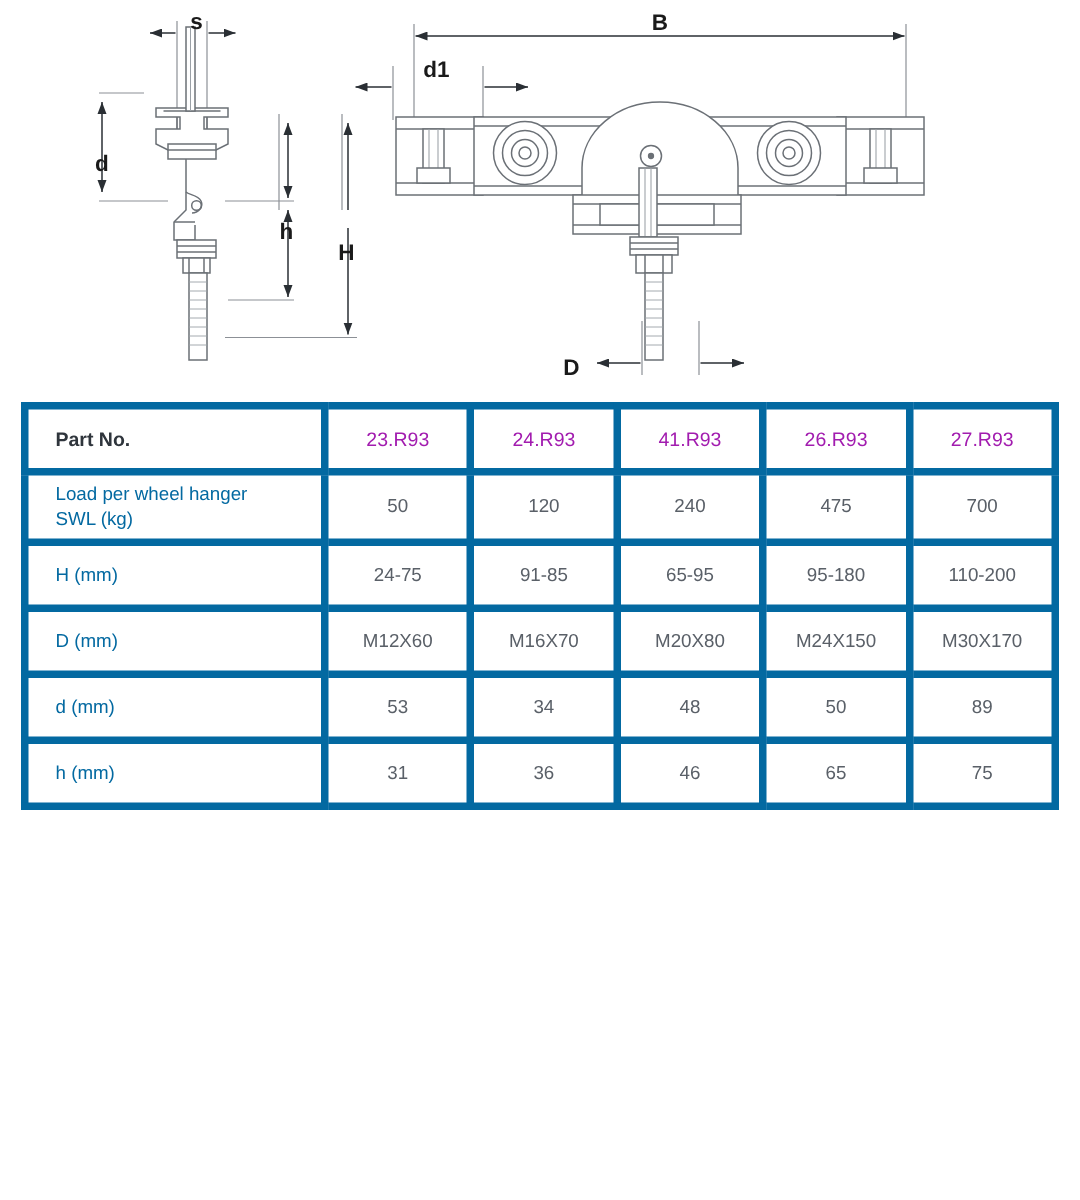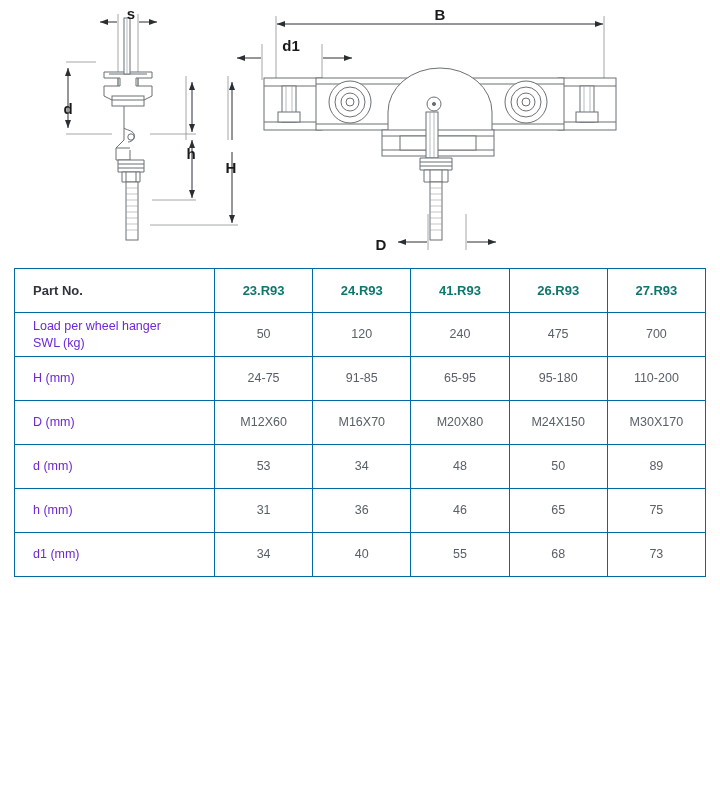--- a/index.html
+++ b/index.html
@@ -36,38 +36,38 @@
   
   #spec-table {
     position: absolute;
     left: 14px;
     top: 268px;
     width: 692px;
     border-collapse: collapse;
     table-layout: fixed;
   }
   #spec-table td {
-    border: 1px solid #0369a1;
+    border: 5px solid #0369a1;
     height: 44px;
     font-size: 12.5px;
     color: #5a6068;
     text-align: center;
     vertical-align: middle;
     padding: 4px 6px;
     line-height: 1.35;
   }
   #spec-table td.rowhead {
     text-align: left;
     padding-left: 18px;
-    color: #6d28d9;
+    color: #0369a1;
     width: 200px;
   }
   #spec-table tr.header td {
-    font-weight: bold;
-    color: #0f766e;
+    font-weight: normal;
+    color: #a21caf;
     font-size: 13px;
   }
   #spec-table tr.header td.rowhead {
     font-weight: bold;
     color: #2f353c;
   }
 </style>
 </head>
 <body>
 
@@ -278,24 +278,16 @@
         <td>89</td>
       </tr>
       <tr>
         <td class="rowhead">h (mm)</td>
         <td>31</td>
         <td>36</td>
         <td>46</td>
         <td>65</td>
         <td>75</td>
       </tr>
-      <tr>
-        <td class="rowhead">d1 (mm)</td>
-        <td>34</td>
-        <td>40</td>
-        <td>55</td>
-        <td>68</td>
-        <td>73</td>
-      </tr>
     </tbody>
   </table>
 
 </div>
 
 </body></html>

